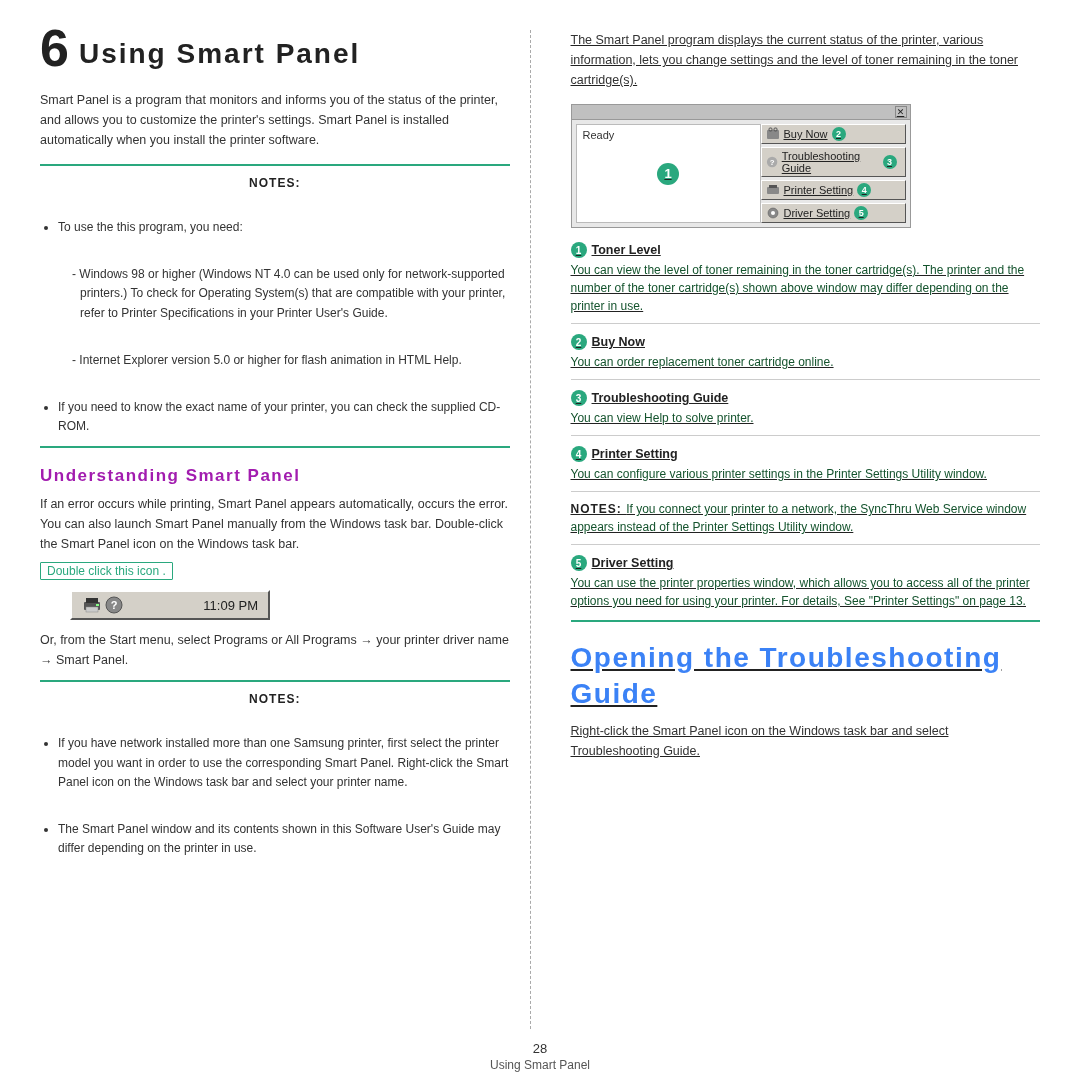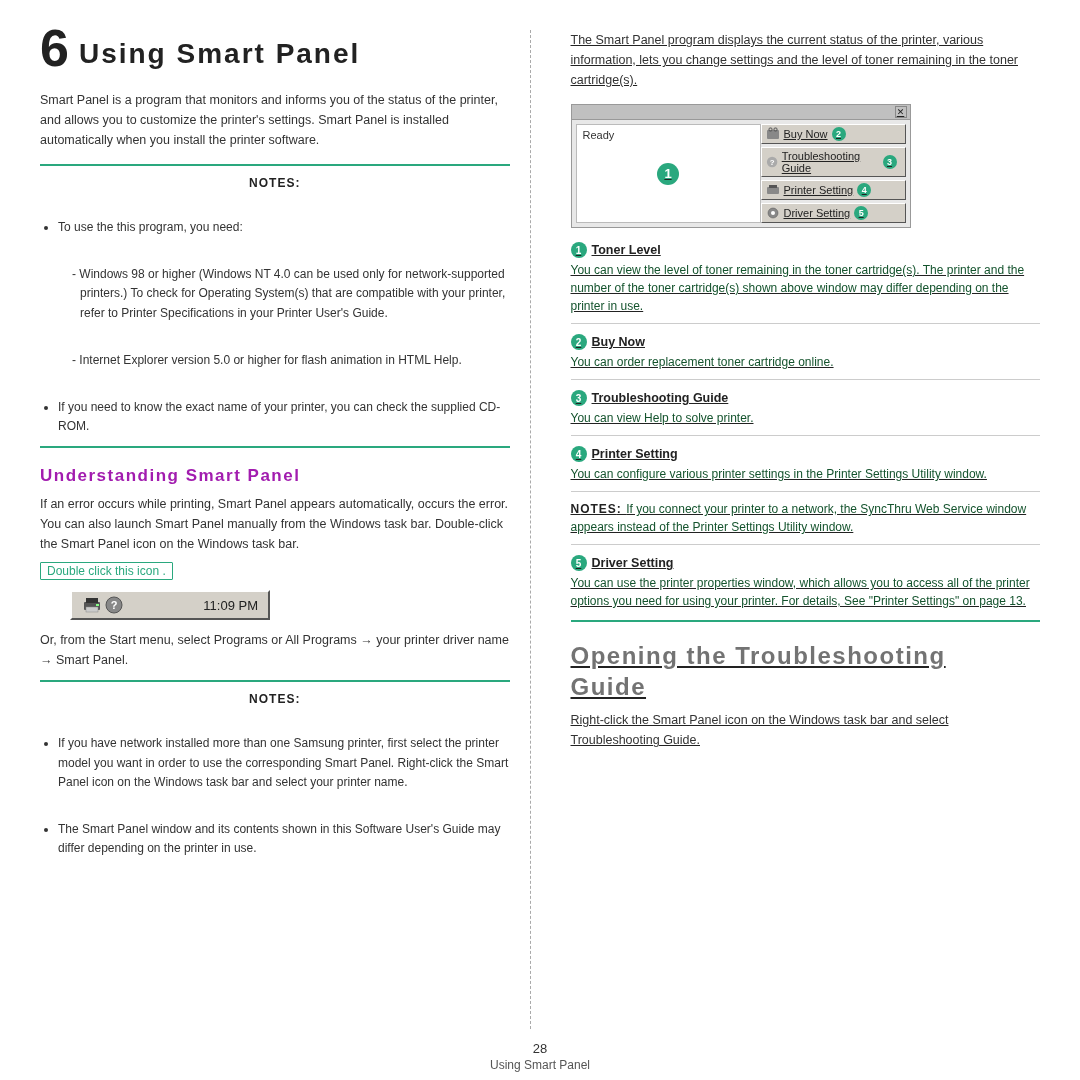--- a/index.html
+++ b/index.html
@@ -264,24 +264,24 @@
       line-height: 1.5;
       color: #14532d;
       margin-bottom: 6px;
     }
     .thin-divider {
       border: none;
       border-top: 1px solid #ccc;
       margin: 8px 0;
     }
     .opening-heading {
-      font-size: 24px;
+      font-size: 28px;
       font-weight: bold;
       letter-spacing: 1.5px;
-      color: #737373;
+      color: #3b82f6;
       margin: 18px 0 8px 0;
       line-height: 1.3;
     }
     .page-footer {
       text-align: center;
       padding: 12px 0 8px 0;
       font-size: 12px;
       color: #555;
       border-top: none;
     }

